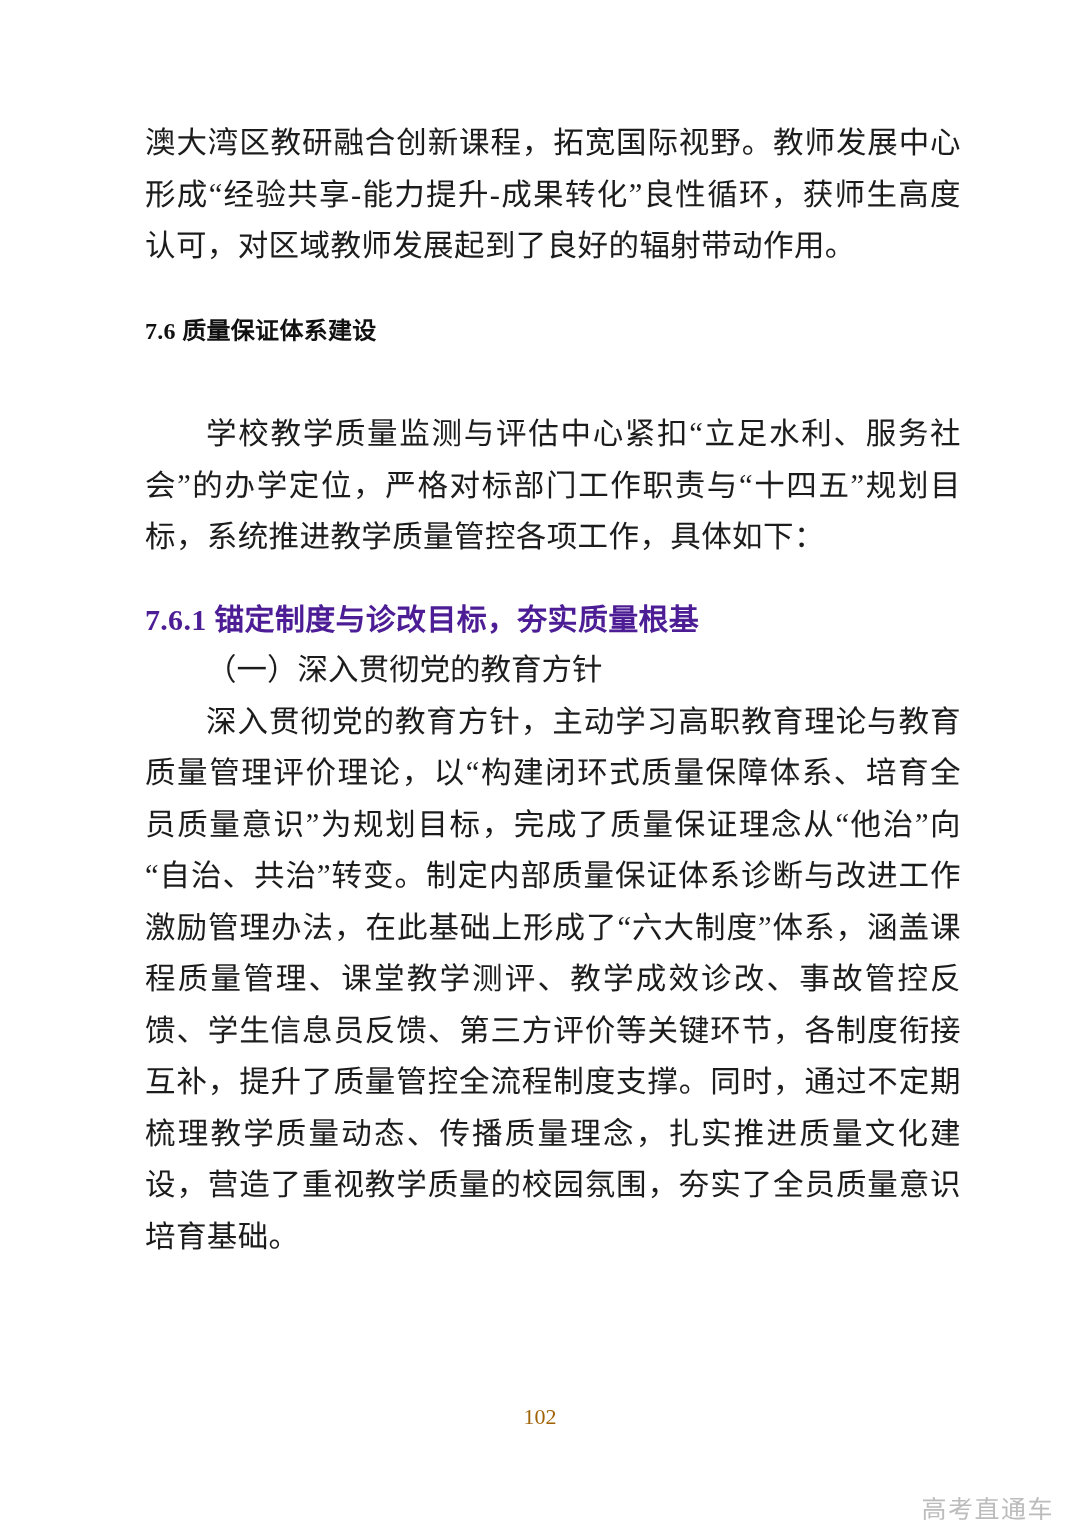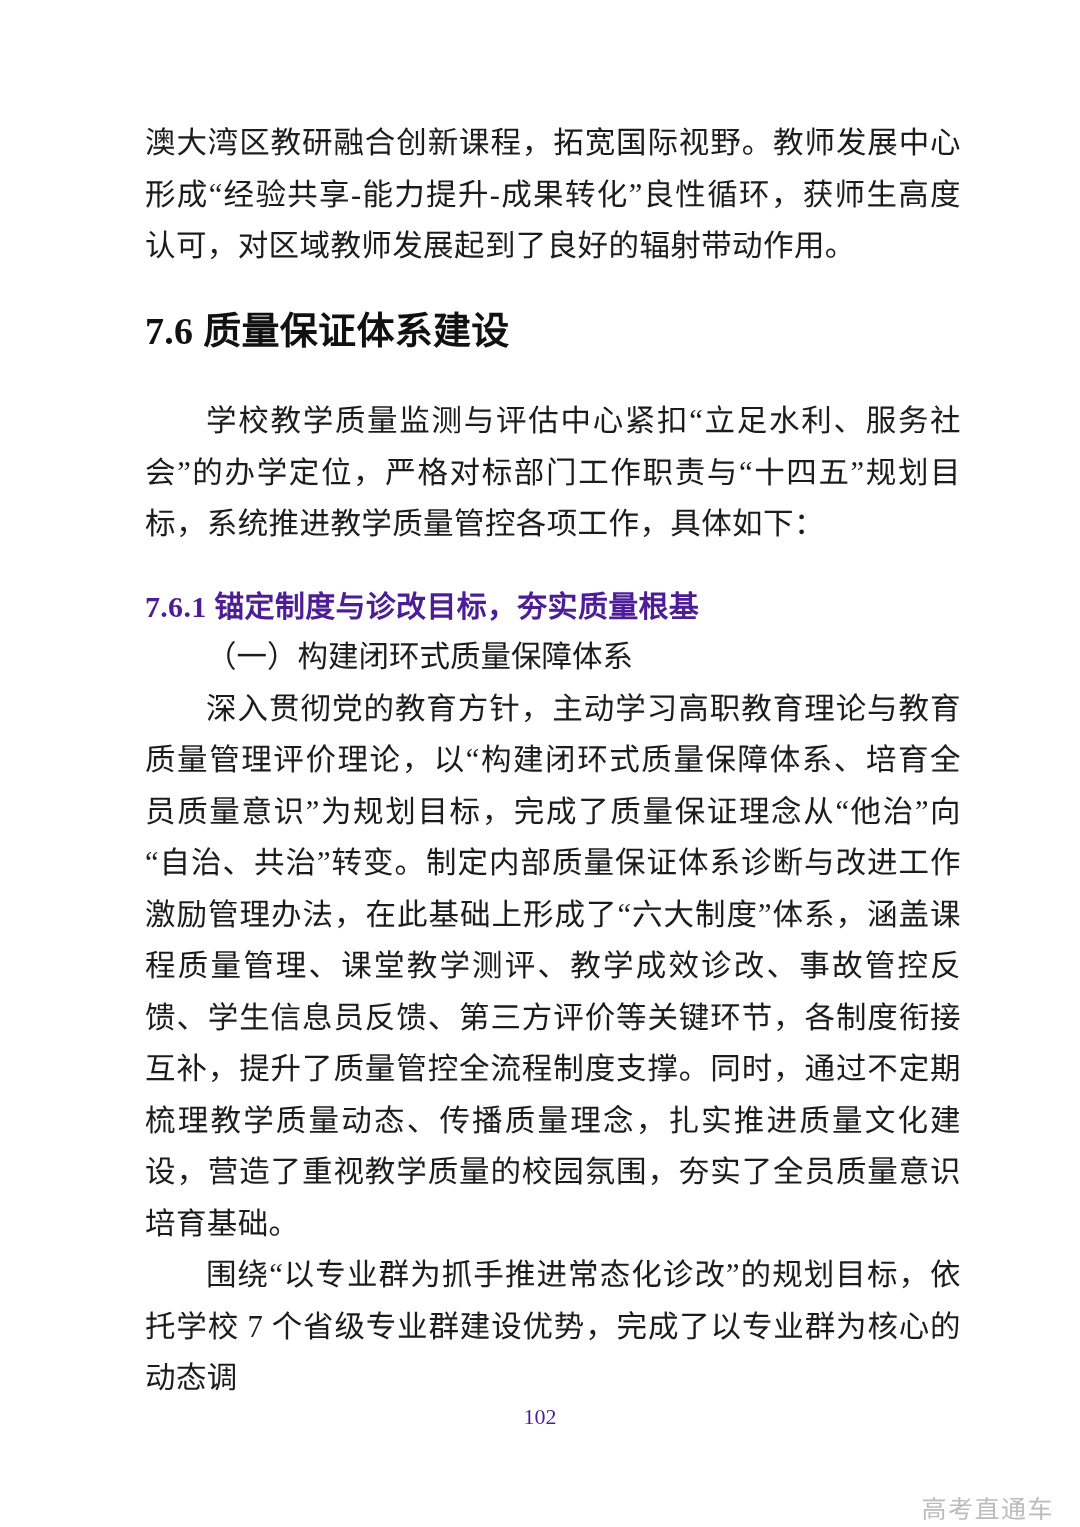--- a/index.html
+++ b/index.html
@@ -37,56 +37,56 @@
     font-weight: 400;
   }
   .para.indent {
     text-indent: 2em;
   }
   .para.cont {
     text-indent: 0;
   }
   
   .h2 {
-    font-size: 38px;
+    font-size: 24px;
     line-height: 51.5px;
     font-weight: 700;
     margin: 0;
     letter-spacing: 0.3px;
     color: #111111;
   }
   .h3 {
     font-size: 30px;
     line-height: 51.5px;
     font-weight: 700;
     margin: 0;
     letter-spacing: 0.3px;
     color: #4c1d95;
   }
   
   .gap-before-h2 { margin-top: 33px; }
-  .gap-after-h2  { margin-top: 39px; }
+  .gap-after-h2  { margin-top: 52px; }
   .gap-before-h3 { margin-top: 30px; }
   .gap-after-h3  { margin-top: 14px; }
   .sub-label {
     font-size: 30.5px;
     line-height: 51.5px;
     text-indent: 2em;
     margin: 0;
     color: #1c1c1c;
   }
   
   .page-number {
     position: absolute;
     left: 0;
     right: 0;
     top: 1404px;
     text-align: center;
     font-size: 22px;
-    color: #4c1d95;
+    color: #a16207;
     font-family: "Liberation Serif", "DejaVu Serif", serif;
   }
   
   .watermark {
     position: absolute;
     right: 26px;
     bottom: 2px;
     font-size: 25px;
     letter-spacing: 1.5px;
     color: #bcbcbc;
@@ -103,26 +103,25 @@
   <div class="content">
 
     <p class="para cont">澳大湾区教研融合创新课程，拓宽国际视野。教师发展中心形成“经验共享-能力提升-成果转化”良性循环，获师生高度认可，对区域教师发展起到了良好的辐射带动作用。</p>
 
     <h2 class="h2 gap-before-h2">7.6 质量保证体系建设</h2>
 
     <p class="para indent gap-after-h2">学校教学质量监测与评估中心紧扣“立足水利、服务社会”的办学定位，严格对标部门工作职责与“十四五”规划目标，系统推进教学质量管控各项工作，具体如下：</p>
 
     <h3 class="h3 gap-before-h3">7.6.1 锚定制度与诊改目标，夯实质量根基</h3>
 
-    <p class="sub-label gap-after-h3">（一）构建闭环式质量保障体系</p>
+    <p class="sub-label gap-after-h3">（一）深入贯彻党的教育方针</p>
 
     <p class="para indent">深入贯彻党的教育方针，主动学习高职教育理论与教育质量管理评价理论，以“构建闭环式质量保障体系、培育全员质量意识”为规划目标，完成了质量保证理念从“他治”向“自治、共治”转变。制定内部质量保证体系诊断与改进工作激励管理办法，在此基础上形成了“六大制度”体系，涵盖课程质量管理、课堂教学测评、教学成效诊改、事故管控反馈、学生信息员反馈、第三方评价等关键环节，各制度衔接互补，提升了质量管控全流程制度支撑。同时，通过不定期梳理教学质量动态、传播质量理念，扎实推进质量文化建设，营造了重视教学质量的校园氛围，夯实了全员质量意识培育基础。</p>
 
 
-    <p class="para indent">围绕“以专业群为抓手推进常态化诊改”的规划目标，依托学校 7 个省级专业群建设优势，完成了以专业群为核心的动态调</p>
 
   </div>
 
   <div class="page-number">102</div>
 
   <div class="watermark">高考直通车</div>
 
 </div>
 
 </body></html>

